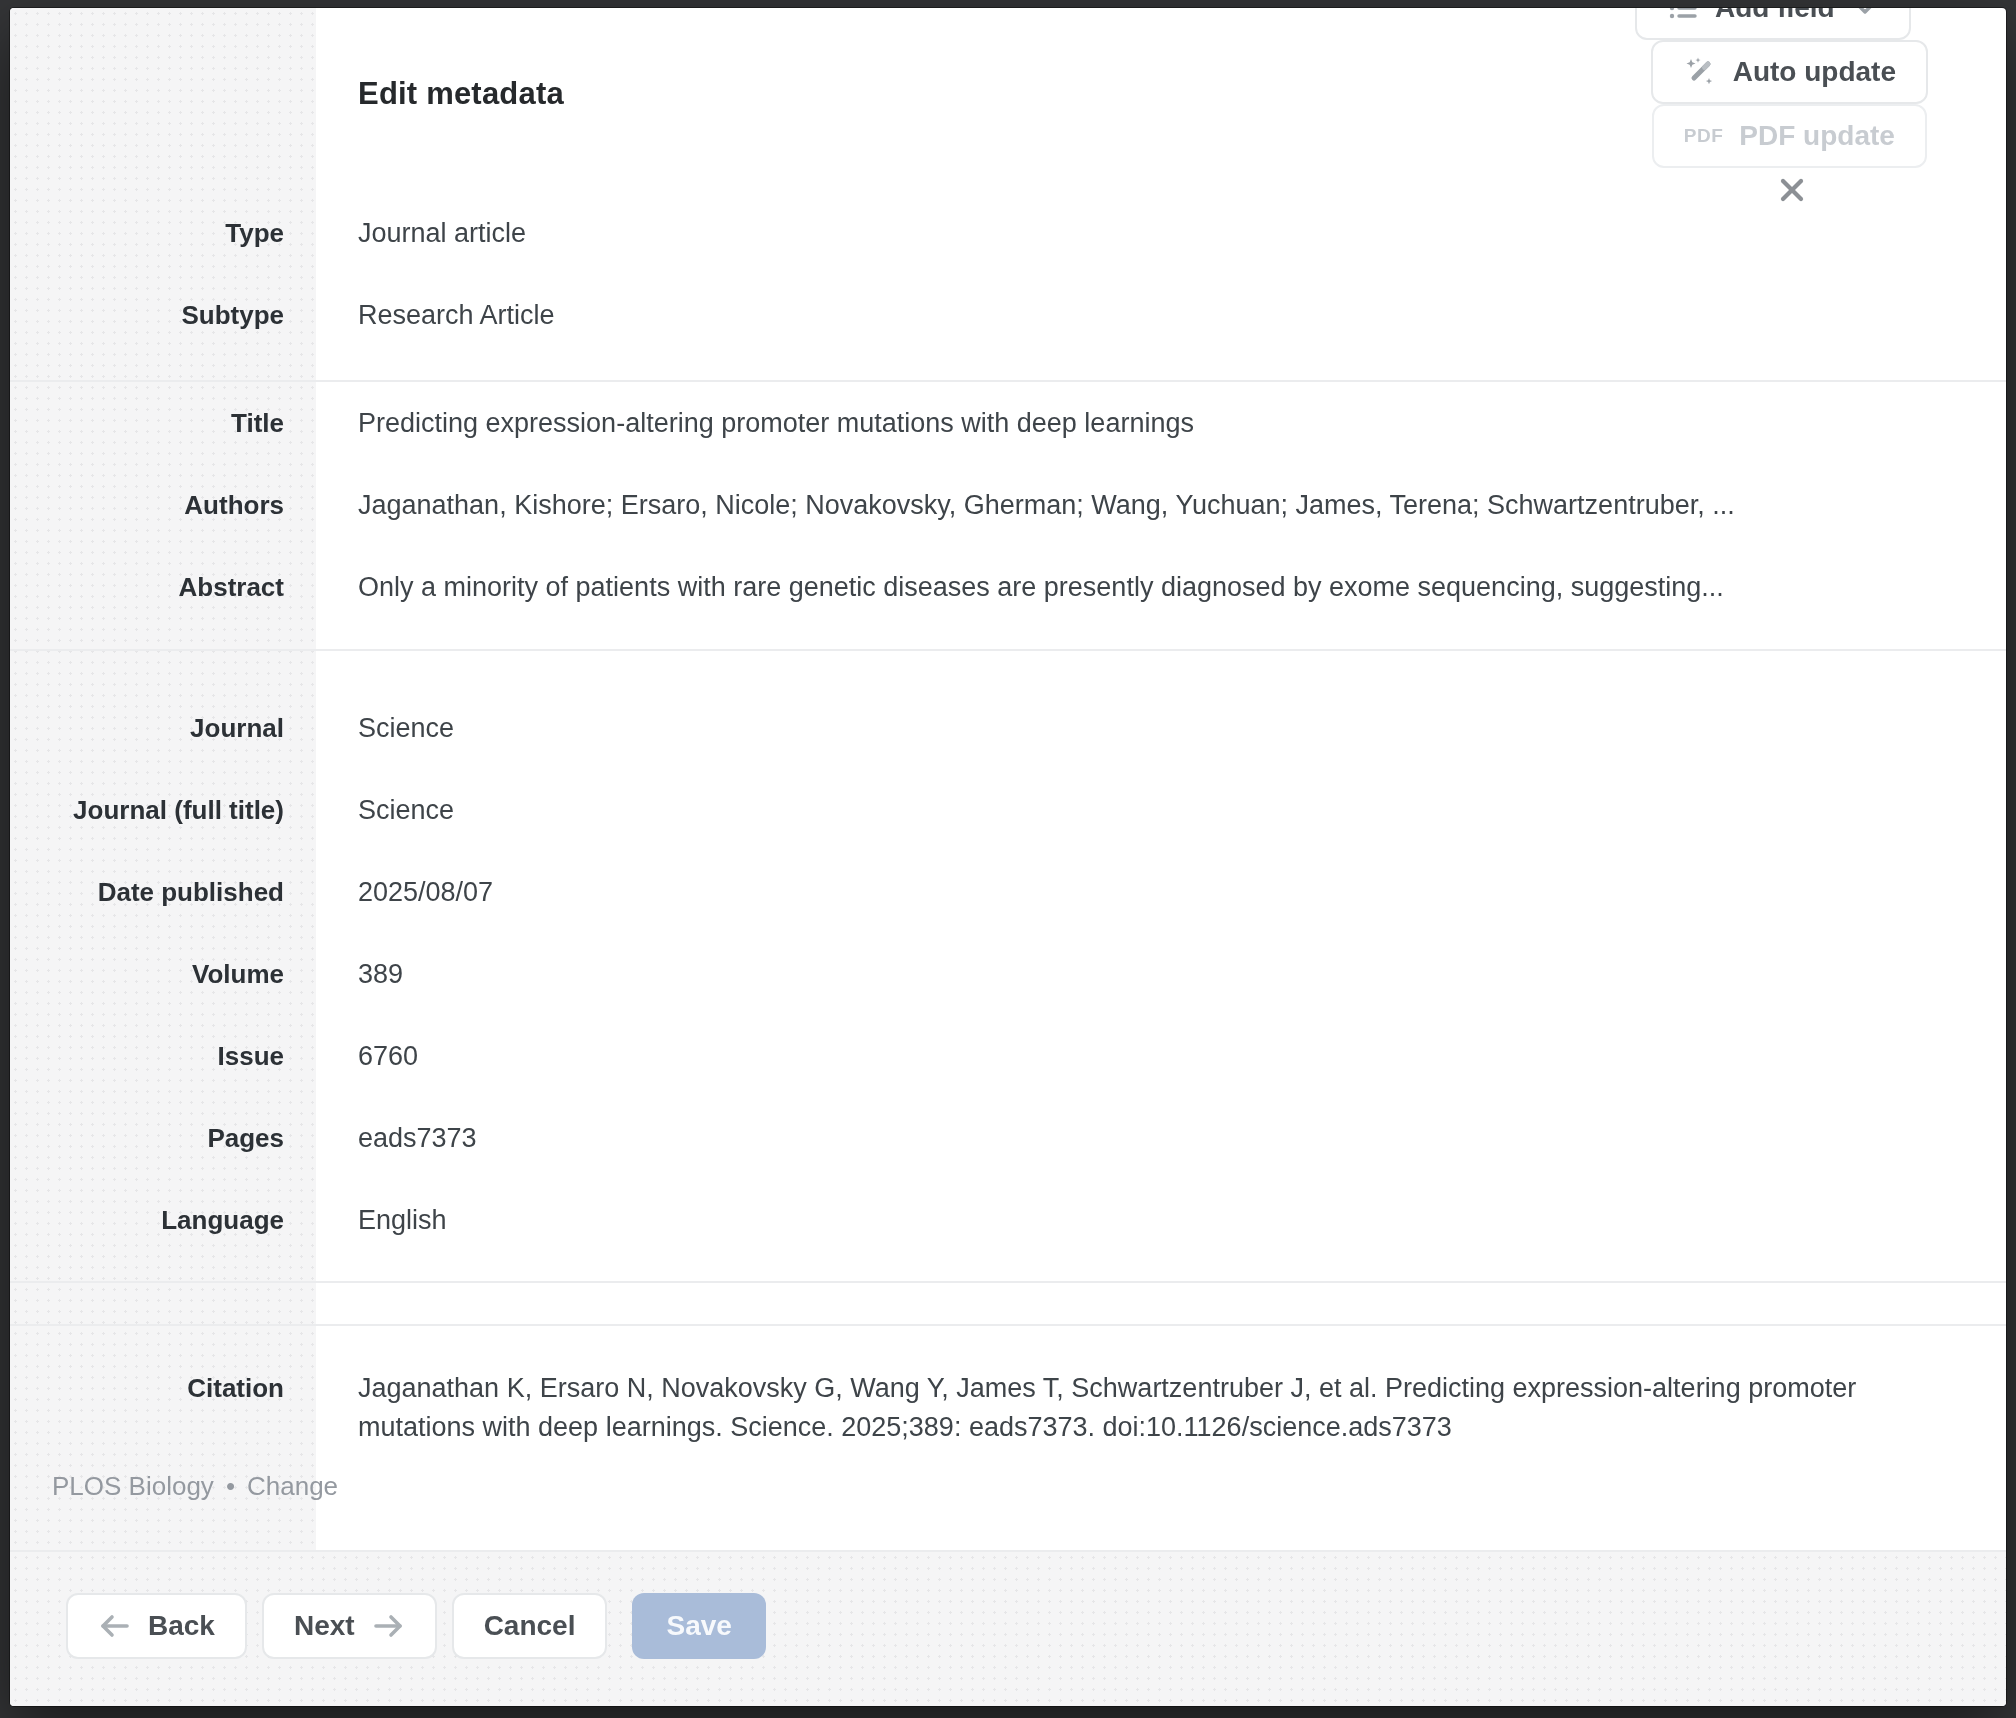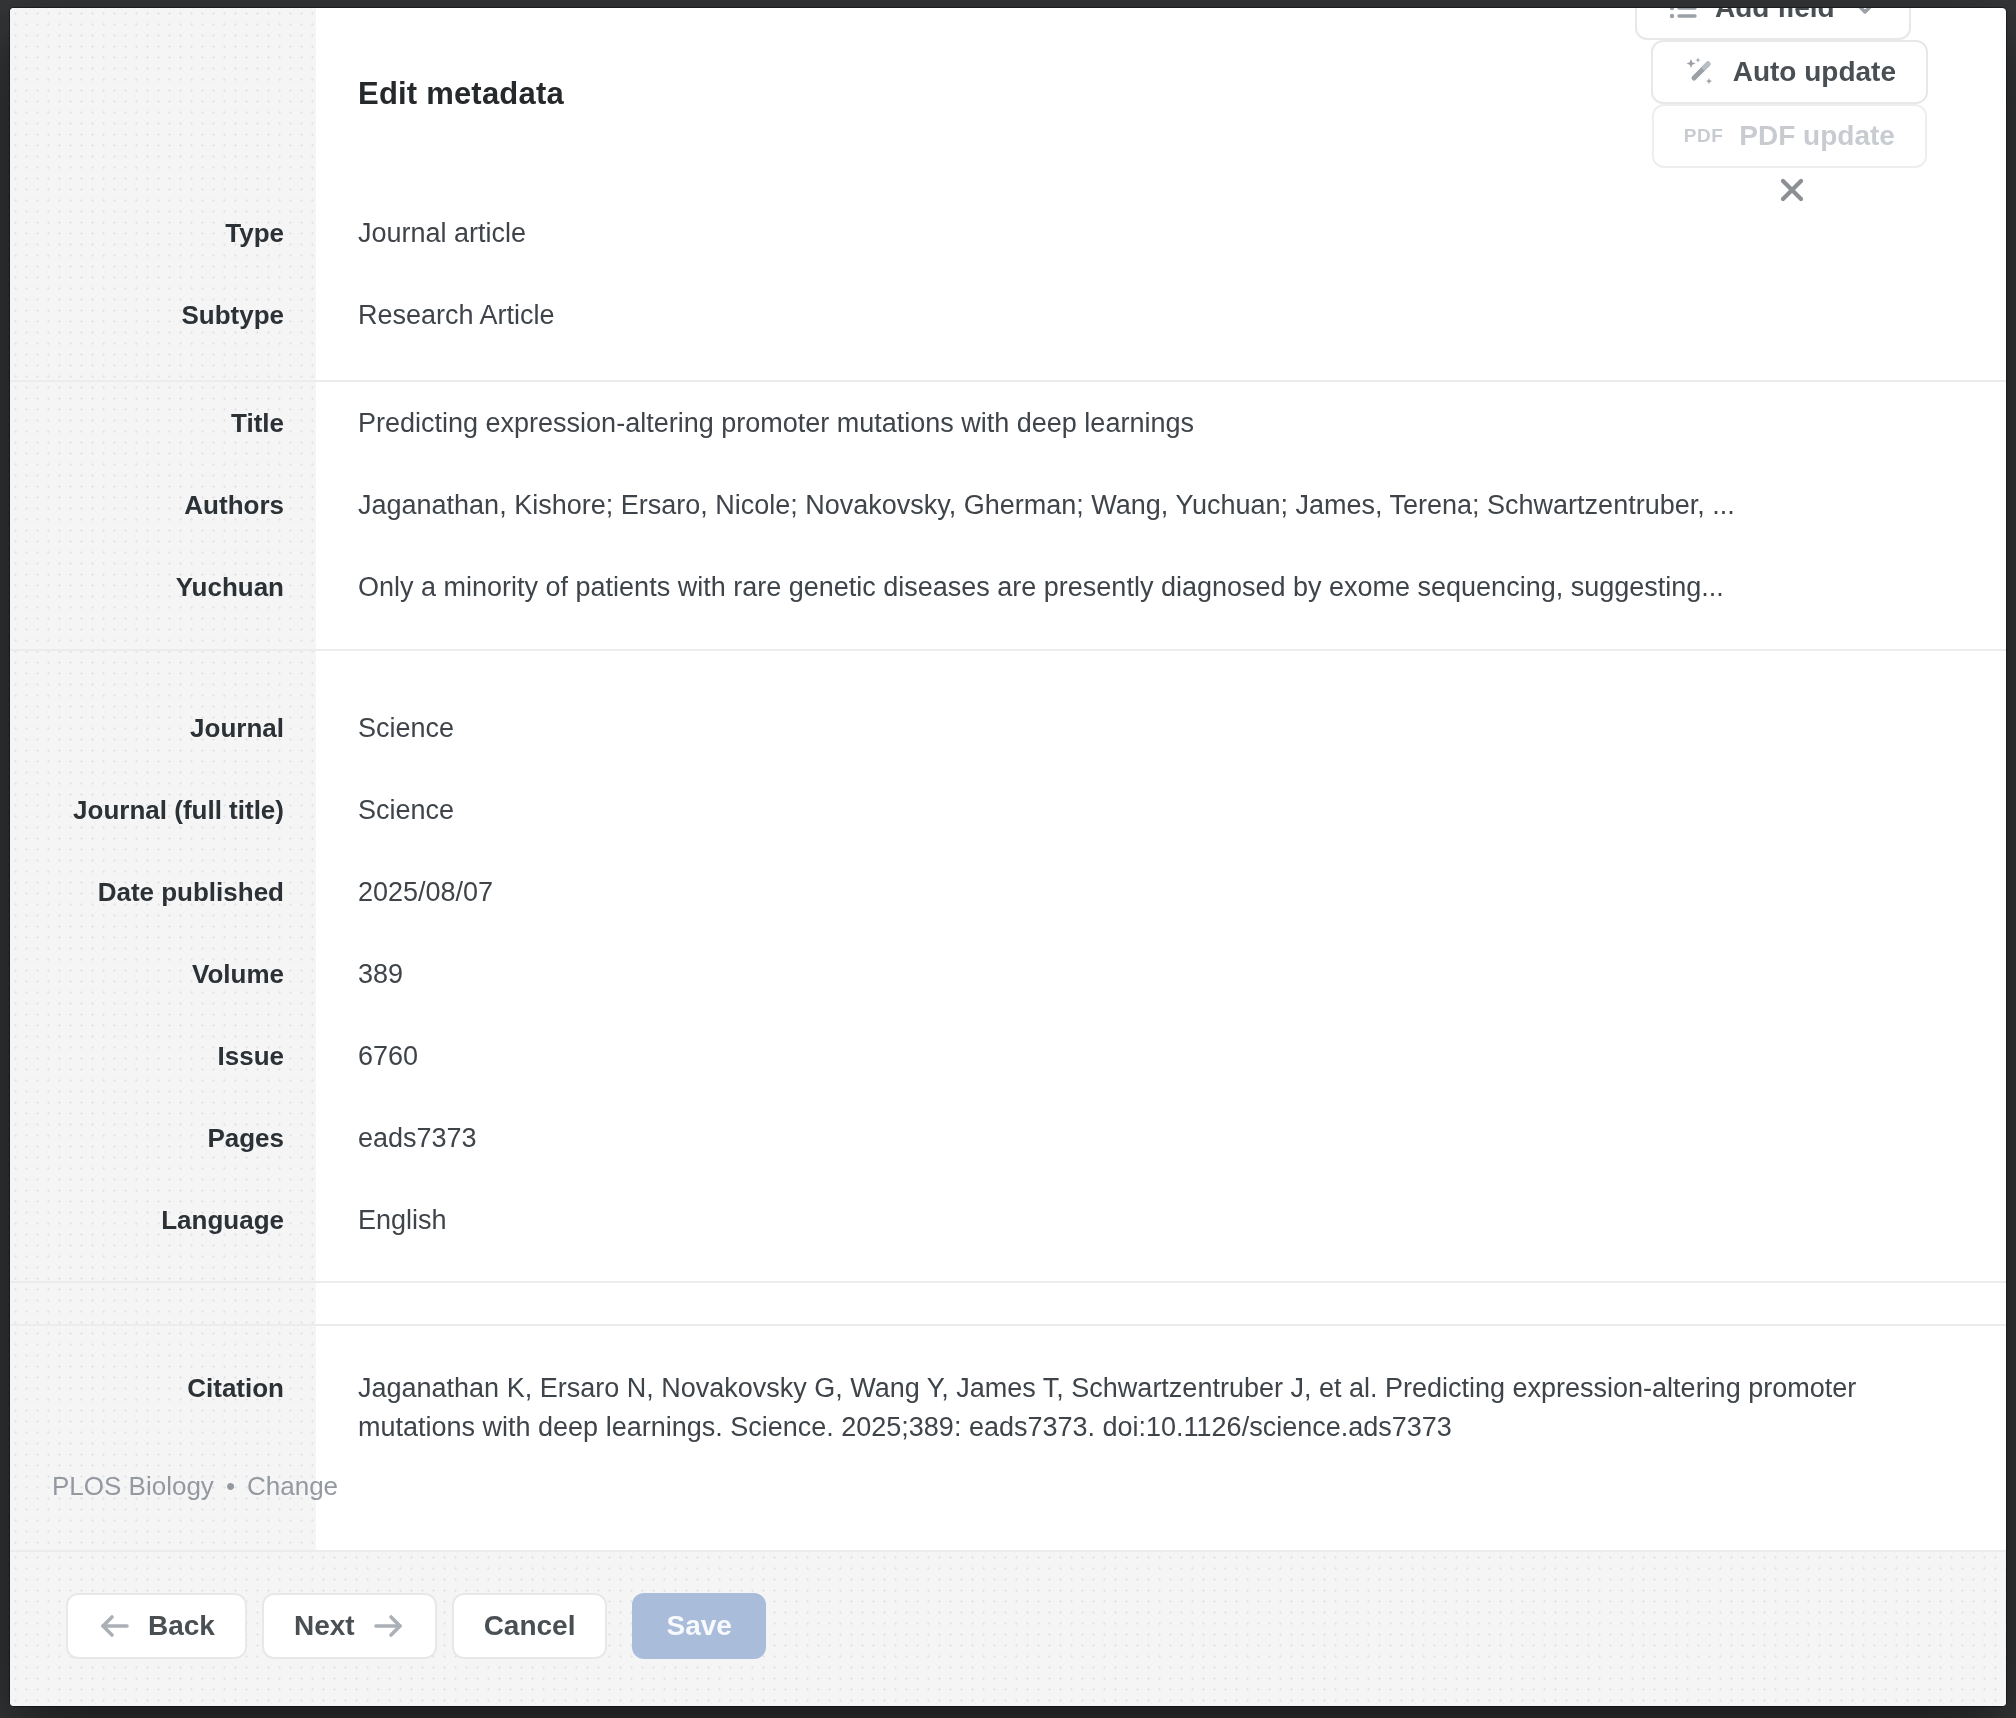--- a/index.html
+++ b/index.html
@@ -172,21 +172,21 @@
     <div class="sec-2">
       <div class="row">
         <div class="row-label">Title</div>
         <div class="row-value">Predicting expression-altering promoter mutations with deep learnings</div>
       </div>
       <div class="row">
         <div class="row-label">Authors</div>
         <div class="row-value">Jaganathan, Kishore; Ersaro, Nicole; Novakovsky, Gherman; Wang, Yuchuan; James, Terena; Schwartzentruber, ...</div>
       </div>
       <div class="row">
-        <div class="row-label">Yuchuan</div>
+        <div class="row-label">Abstract</div>
         <div class="row-value">Only a minority of patients with rare genetic diseases are presently diagnosed by exome sequencing, suggesting...</div>
       </div>
     </div>
 
     <div class="divider"></div>
 
     <div class="sec-3">
       <div class="row">
         <div class="row-label">Journal</div>
         <div class="row-value">Science</div>

